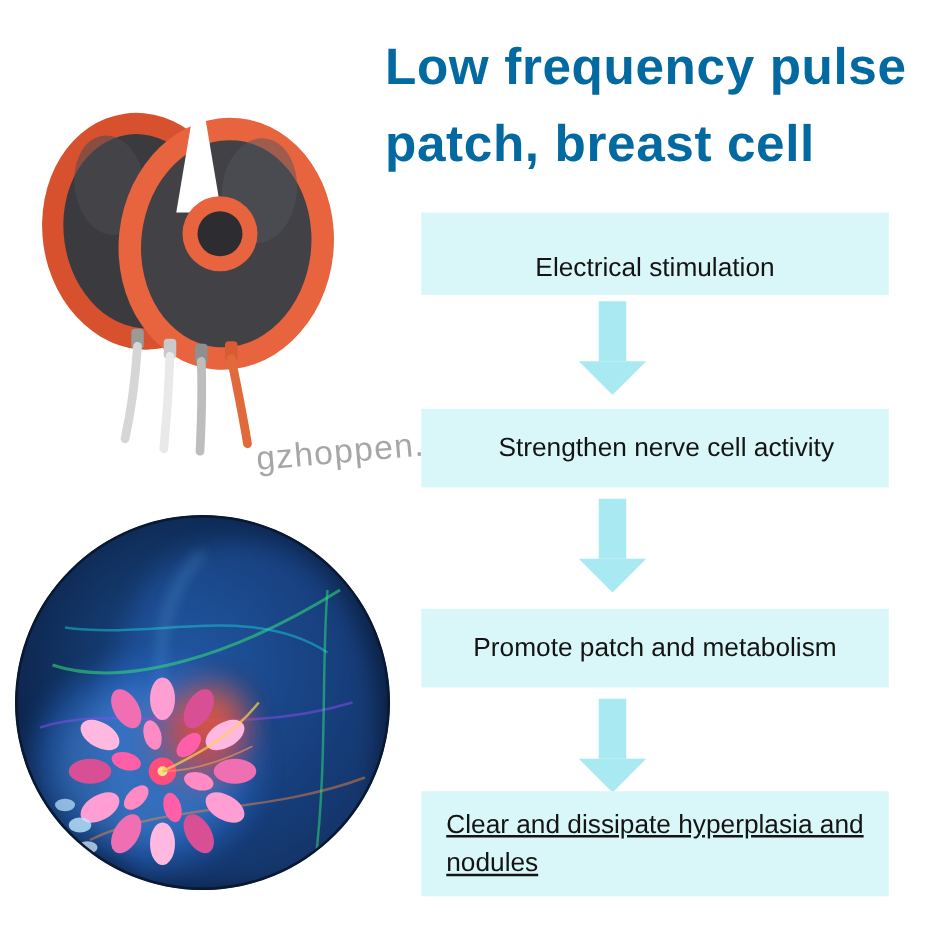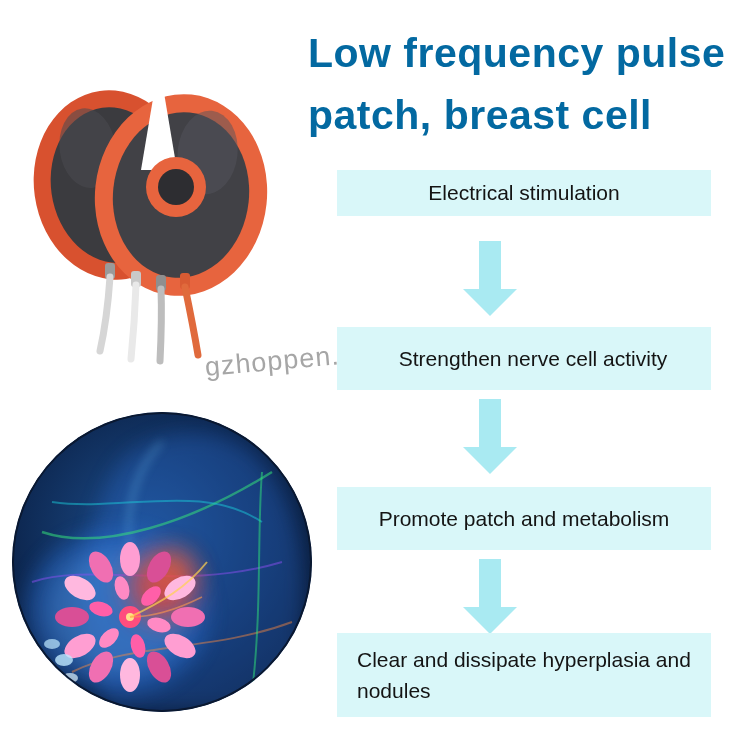--- a/index.html
+++ b/index.html
@@ -23,24 +23,24 @@
     white-space:nowrap;
   }
 
   
   .fbox {
     position:absolute; left:337px; width:374px; background:#D9F7F9;
     display:flex; align-items:center; justify-content:center;
     font-size:21px; color:#141414; box-sizing:border-box;
     padding:6px 14px; text-align:center; line-height:1.5;
   }
-  .b1 { top:170px; height:46px; }
+  .b1 { top:170px; height:66px;align-items:flex-end; }
   .b2 { top:327px; height:63px;padding-left:32px; }
   .b3 { top:487px; height:63px; }
-  .b4 { top:633px; height:84px; justify-content:flex-start; text-align:left; padding:6px 20px; }
+  .b4 { top:633px; height:84px; justify-content:flex-start; text-align:left; padding:6px 20px;text-decoration:underline; }
 
   
   .arrow { position:absolute; left:463px; width:54px; }
   .a1 { top:241px; } .a2 { top:399px; } .a3 { top:559px; }
   .arrow .stem { width:22px; height:48px; background:#A9EAF2; margin:0 auto; }
   .arrow .head {
     width:0; height:0;
     border-left:27px solid transparent; border-right:27px solid transparent;
     border-top:27px solid #A9EAF2;
   }

